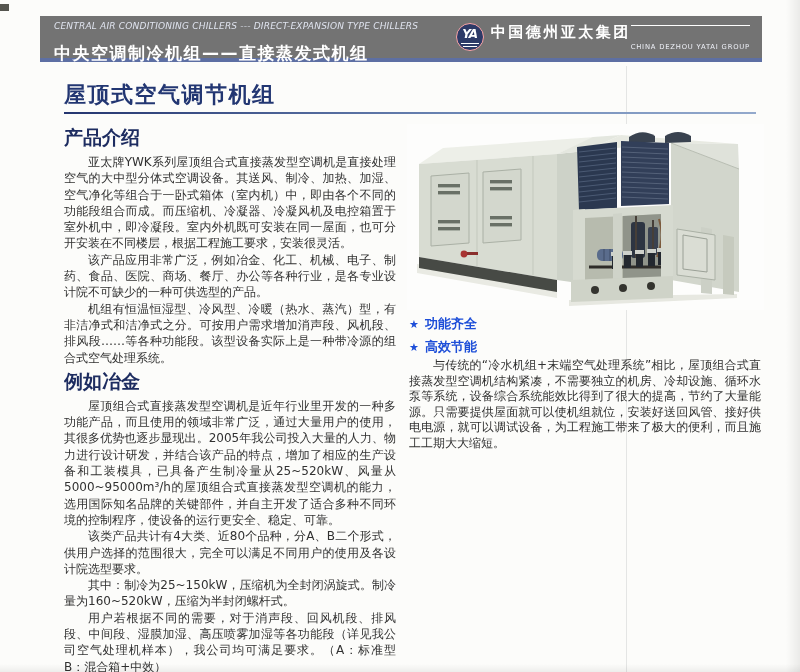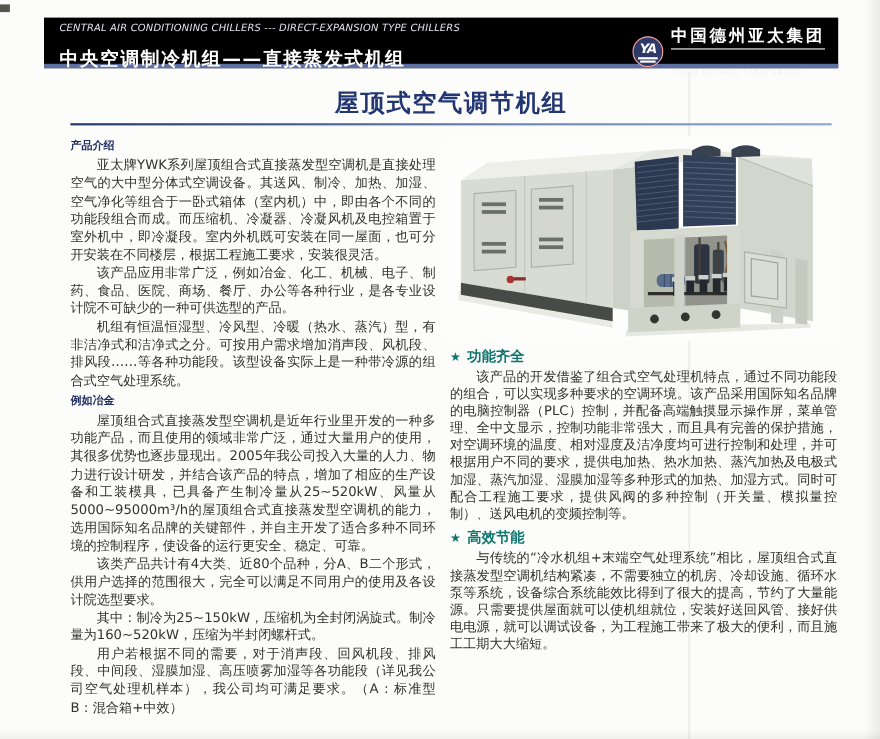--- a/index.html
+++ b/index.html
@@ -8,56 +8,56 @@
   .page{position:absolute;inset:0;background:#fcfcfa;}
   .edge-shade{position:absolute;right:0;top:0;width:14px;height:672px;
       background:linear-gradient(to right,rgba(0,0,0,0),rgba(0,0,0,0.07));}
   .bottom-shade{position:absolute;left:0;bottom:0;width:800px;height:8px;
       background:linear-gradient(to bottom,rgba(0,0,0,0),rgba(0,0,0,0.06));}
   .corner-mark{position:absolute;left:0;top:4px;width:9px;height:7px;background:#55554f;}
   .fold-line{position:absolute;left:626px;top:66px;width:1px;height:606px;background:rgba(120,125,130,0.18);}
 
   
   .banner{position:absolute;left:40px;top:16px;width:722px;height:42px;
-      background:#000000;border-bottom:4px solid #5d6fa3;box-sizing:content-box;
+      background:#737373;border-bottom:4px solid #5d6fa3;box-sizing:content-box;
       color:#fff;}
   .banner-inner{position:absolute;left:14px;top:5px;}
   .banner-en{font-size:9px;font-style:italic;color:#dfe3ee;letter-spacing:.2px;white-space:nowrap;}
   .banner-zh{font-size:17px;font-weight:bold;letter-spacing:1.5px;margin-top:11px;white-space:nowrap;}
   .logo{position:absolute;right:12px;top:7px;display:flex;align-items:center;}
   .logo-circle{width:26px;height:26px;border-radius:50%;border:1px solid #fca5a5;
       background:#2d3a67;position:relative;overflow:hidden;flex:none;}
   .logo-mono{position:absolute;left:0;right:0;top:3px;text-align:center;
       font-size:12px;font-weight:bold;font-style:italic;color:#fff;letter-spacing:-1px;}
   .logo-wave1,.logo-wave2{position:absolute;left:4px;right:4px;height:1.5px;background:#fff;}
   .logo-wave1{bottom:6px;} .logo-wave2{bottom:3px;left:6px;right:6px;}
-  .logo-text{margin-left:7px;display:flex;flex-direction:column;}
+  .logo-text{margin-left:7px;display:flex;flex-direction:row;}
   .logo-zh{font-size:15px;font-weight:bold;letter-spacing:2.5px;white-space:nowrap;}
   .logo-en{font-size:6.8px;letter-spacing:.8px;border-top:1px solid #fff;
       margin-top:2px;padding-top:17px;white-space:nowrap;color:#eef0f7;}
 
   
   .title-wrap{position:absolute;left:64px;top:82px;width:692px;}
   .page-title{font-size:22px;font-weight:800;color:#223672;letter-spacing:1.5px;
-      margin:0;line-height:26px;text-align:center;}
+      margin:0;line-height:26px;}
   .title-rule{height:2px;margin-top:4px;
       background:linear-gradient(to right,#24356f,#6f8ab8 60%,#93a9cc);}
 
   
   .content{position:absolute;left:64px;top:122px;width:700px;height:550px;
       display:flex;gap:13px;overflow:hidden;}
   .col-left{width:332px;flex:none;}
   .col-right{width:355px;flex:none;position:relative;}
 
-  .sec-heading{font-size:10px;font-weight:bold;color:#1d2c60;margin:3px 0 3px;}
+  .sec-heading{font-size:19px;font-weight:bold;color:#1d2c60;margin:3px 0 3px;}
   .col-left p{font-size:12px;line-height:16.3px;color:#313131;margin:0;
       text-align:justify;text-indent:2em;}
 
   .photo-box{width:394px;height:186px;margin:2px 0 4px -2px;background:#fdfdfc;}
-  .hl-title{font-size:13px;font-weight:bold;color:#0f766e;margin:5px 0 2px;}
+  .hl-title{font-size:13px;font-weight:bold;color:#1d4ed8;margin:5px 0 2px;}
   .hl-title .star{font-size:11px;margin-right:6px;}
   .col-right p{font-size:12px;line-height:15.6px;color:#313131;margin:0;
       text-align:justify;text-indent:2em;width:352px;}
 </style>
 </head>
 <body>
 
 <div class="page">
   <div class="corner-mark"></div>
   <div class="fold-line"></div>
@@ -203,21 +203,20 @@
           <circle cx="244" cy="162" r="4" fill="#34342f"></circle>
 
           <polygon points="294,103 305,105 305,170 294,169" fill="#ccd0c6"></polygon>
           <polygon points="316,111 327,113 327,171 316,170" fill="#c6cabe"></polygon>
           <polygon points="270,105 308,111 308,156 270,151" fill="#daddd4" stroke="#aab0a5"></polygon>
           <polygon points="276,111 300,115 300,148 276,145" fill="none" stroke="#9aa096"></polygon>
         </svg>
       </div>
 
       <div class="hl-title"><span class="star">★</span><span>功能齐全</span></div>
-      <p>该产品的开发借鉴了组合式空气处理机特点，通过不同功能段的组合，可以实现多种要求的空调环境。该产品采用国际知名品牌的电脑控制器（PLC）控制，并配备高端触摸显示操作屏，菜单管理、全中文显示，控制功能非常强大，而且具有完善的保护措施，对空调环境的温度、相对湿度及洁净度均可进行控制和处理，并可根据用户不同的要求，提供电加热、热水加热、蒸汽加热及电极式加湿、蒸汽加湿、湿膜加湿等多种形式的加热、加湿方式。同时可配合工程施工要求，提供风阀的多种控制（开关量、模拟量控制）、送风电机的变频控制等。</p>
 
       <div class="hl-title"><span class="star">★</span><span>高效节能</span></div>
       <p>与传统的“冷水机组+末端空气处理系统”相比，屋顶组合式直接蒸发型空调机结构紧凑，不需要独立的机房、冷却设施、循环水泵等系统，设备综合系统能效比得到了很大的提高，节约了大量能源。只需要提供屋面就可以使机组就位，安装好送回风管、接好供电电源，就可以调试设备，为工程施工带来了极大的便利，而且施工工期大大缩短。</p>
 
     </div>
   </div>
 
   <div class="edge-shade"></div>
   <div class="bottom-shade"></div>
 </div>

